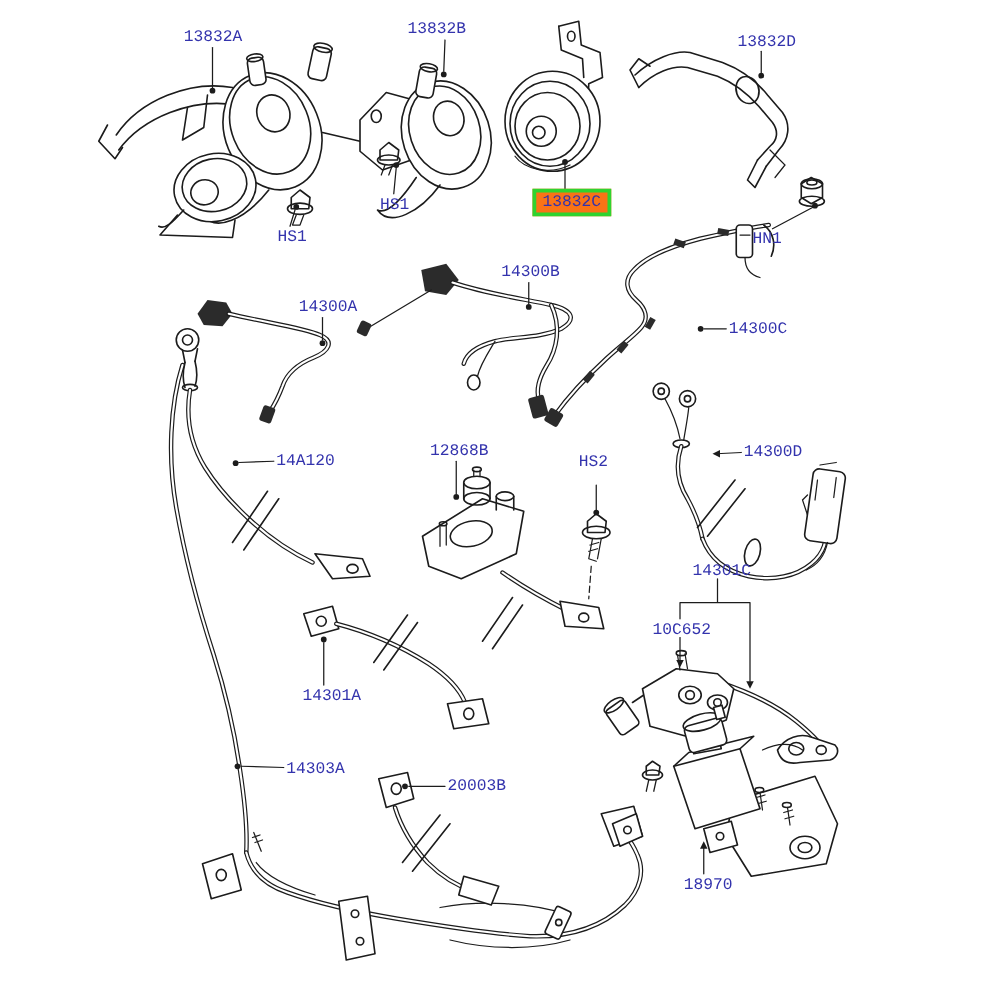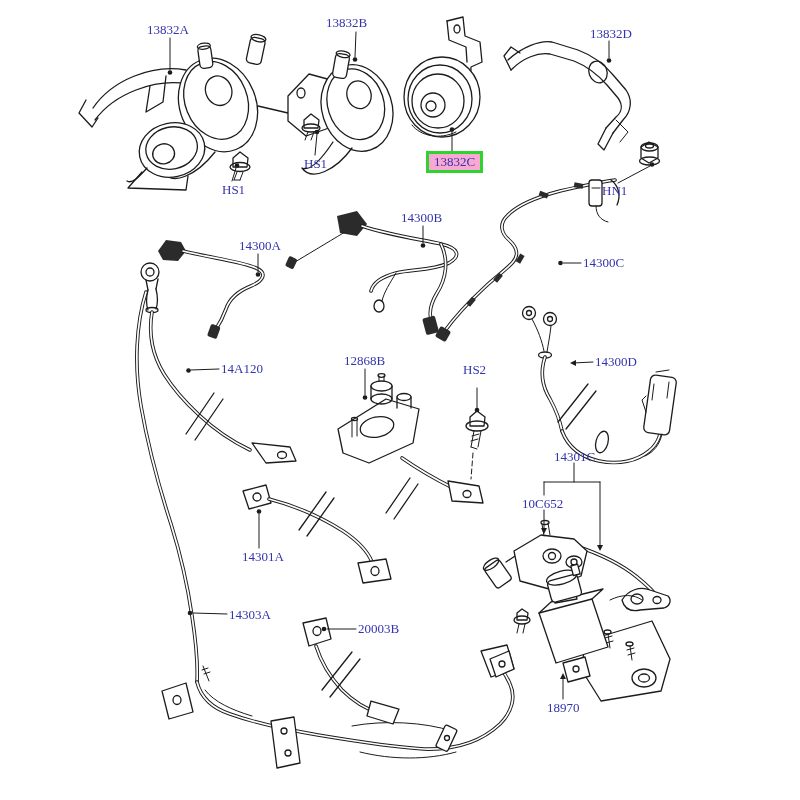--- a/index.html
+++ b/index.html
@@ -1,26 +1,26 @@
 <!DOCTYPE html>
 <html><head>
 <meta charset="utf-8">
 <style>
   html,body{margin:0;padding:0;background:#fff;}
   .stage{
     position:relative;width:800px;height:800px;background:#ffffff;
-    font-family:Liberation Serif, serif;overflow:hidden;border-radius:15px;
+    font-family:Liberation Mono, monospace;overflow:hidden;border-radius:15px;
   }
   .stage svg{position:absolute;left:0;top:0;}
   .part-label{
     position:absolute;color:#3333ad;font-size:13px;line-height:14px;
     letter-spacing:0;white-space:nowrap;cursor:pointer;
   }
   .part-label.highlighted{
-    border:3px solid #2fd32f;background:#f9a8d4;padding:1px 5px;text-align:center;
+    border:3px solid #2fd32f;background:#f97316;padding:1px 5px;text-align:center;
   }
   
   .ln{fill:none;stroke:#1c1c1c;stroke-width:1.3;stroke-linecap:round;stroke-linejoin:round}
   .thin{fill:none;stroke:#1c1c1c;stroke-width:1;stroke-linecap:round}
   .co{fill:none;stroke:#1c1c1c;stroke-width:3.6;stroke-linecap:round}
   .ci{fill:none;stroke:#ffffff;stroke-width:1.7;stroke-linecap:round}
   .blk{fill:#2b2b2b;stroke:none}
   .dot{fill:#1c1c1c;stroke:none}
   .wfill{fill:#ffffff}
 </style>

